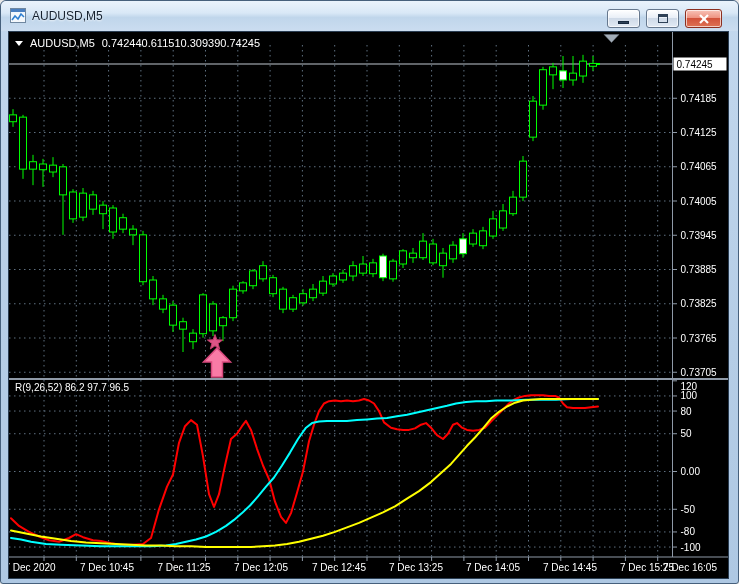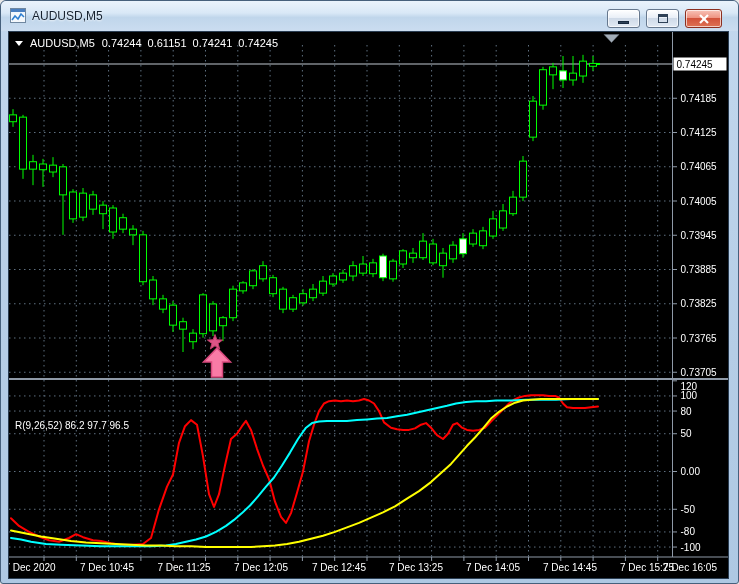--- a/index.html
+++ b/index.html
@@ -36,22 +36,22 @@
   .client{
     position:absolute;left:8px;top:31px;width:719px;height:546px;
     background:#000;outline:1px solid #293c51;
   }
   .client svg{position:absolute;left:0;top:0;}
   .ohlc{
     position:absolute;left:6px;top:5px;color:#ffffff;font-size:11px;
     display:flex;align-items:center;gap:7px;white-space:nowrap;
   }
   .dd-triangle{width:0;height:0;border-left:4px solid transparent;border-right:4px solid transparent;border-top:5px solid #ffffff;display:inline-block;}
-  .ohlc .vals{display:flex;gap:6px;}
-  .indlabel{position:absolute;left:6px;top:350px;color:#ffffff;font-size:10px;white-space:nowrap;margin-top:38px;}
+  .ohlc .vals{display:flex;}
+  .indlabel{position:absolute;left:6px;top:350px;color:#ffffff;font-size:10px;white-space:nowrap;}
 </style>
 </head>
 <body>
 
 <div class="window">
   <div class="titlebar">
     <span class="app-icon">
       <svg width="16" height="16">
         <rect x="0.5" y="0.5" width="15" height="14" fill="#f4f8fc" stroke="#6f87a0"></rect>
         <rect x="1" y="1" width="14" height="3" fill="#4a7fc0"></rect>
@@ -346,19 +346,19 @@
           <text x="638" y="539" fill="#FFFFFF" font-size="10px" text-anchor="middle">7 Dec 15:25</text>
           <text x="708" y="539" fill="#FFFFFF" font-size="10px" text-anchor="end">7 Dec 16:05</text>
         </g>
       </svg>
     <div class="ohlc">
       <span class="dd-triangle"></span>
       <span>AUDUSD,M5</span>
       <span class="vals">
         <span>0.74244</span>
         <span>0.61151</span>
-        <span>0.74241</span>
+        <span>0.30939</span>
         <span>0.74245</span>
       </span>
     </div>
     <div class="indlabel">R(9,26,52) 86.2 97.7 96.5</div>
   </div>
 </div>
 
 </body></html>

